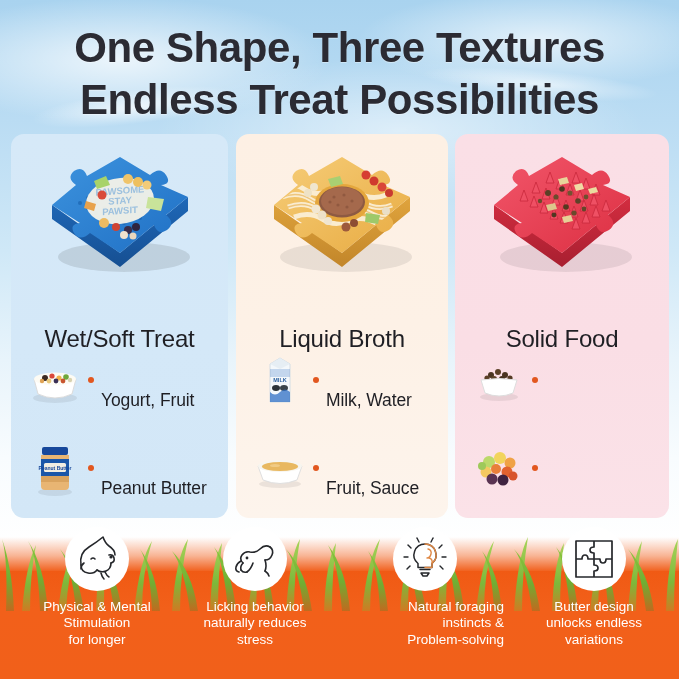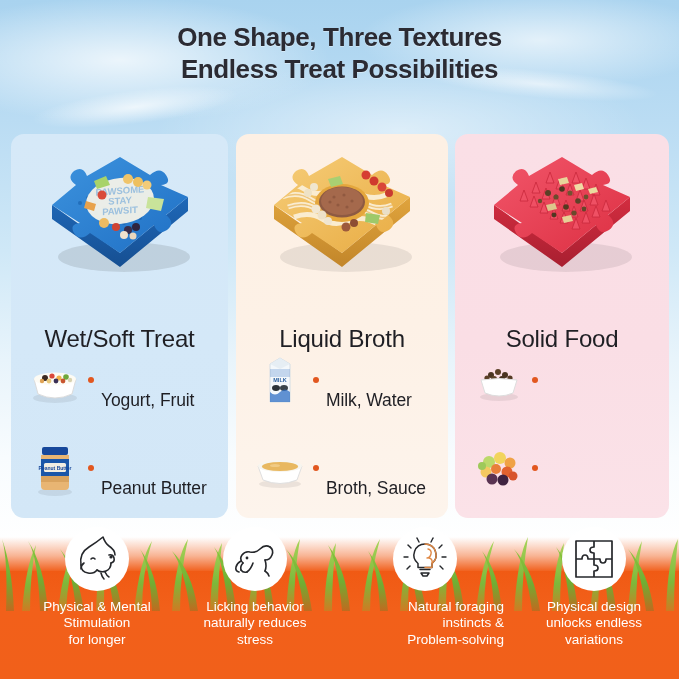--- a/index.html
+++ b/index.html
@@ -32,21 +32,21 @@
     background: radial-gradient(ellipse at center, rgba(255,255,255,.6), rgba(255,255,255,0) 70%);
     transform: rotate(5deg);
   }
 
   
   #headline {
     position: absolute; left: 0; top: 22px; width: 679px;
     text-align: center;
     color: #2b2b33;
     font-weight: 700;
-    font-size: 26px;
+    font-size: 42px;
     line-height: 1.23;
     letter-spacing: -0.4px;
     text-shadow: 0 1px 0 rgba(255,255,255,.35);
   }
   #headline .hl-line { display: block; white-space: nowrap; }
 
   
   #cards {
     position: absolute; left: 0; top: 134px; width: 679px; height: 384px;
   }
@@ -365,21 +365,21 @@
         <div class="bullet-thumb">
           <svg width="60" height="60" viewBox="0 0 60 60">
             <ellipse cx="30" cy="46" rx="21" ry="4" fill="#000" opacity=".07"></ellipse>
             <path d="M8 28 Q30 23 52 28 L47 42 Q30 49 13 42 Z" fill="#ffffff" stroke="#dfdfdf" stroke-width="1"></path>
             <ellipse cx="30" cy="28" rx="22" ry="6" fill="#f7f5ef"></ellipse>
             <ellipse cx="30" cy="28.5" rx="18" ry="4.6" fill="#e8b860"></ellipse>
             <ellipse cx="25" cy="27.5" rx="5" ry="1.6" fill="#f2d08c" opacity=".8"></ellipse>
           </svg>
         </div>
         <div class="bullet-dot"></div>
-        <div class="bullet-label">Broth, Sauce</div>
+        <div class="bullet-label">Fruit, Sauce</div>
       </div>
     </div>
   </div>
 
   <div class="card" id="card-solid">
     <div class="card-photo">
       <svg class="mat-wrap" width="200" height="150" viewBox="0 0 200 150">
         <defs>
           <linearGradient id="redTop" x1="0" y1="0" x2="1" y2="1">
             <stop offset="0" stop-color="#f2566a"></stop>
@@ -635,18 +635,18 @@
     <div class="benefit-badge">
       <svg width="46" height="46" viewBox="0 0 46 46" fill="none" stroke="#25272b" stroke-width="1.7" stroke-linejoin="round">
         <rect x="5" y="5" width="36" height="36"></rect>
         <path d="M23 5 v6 q-4 0 -4 3 q0 3 4 3 v6"></path>
         <path d="M23 23 v6 q4 0 4 3 q0 3 -4 3 v6"></path>
         <path d="M5 23 h6 q0 -4 3 -4 q3 0 3 4 h6"></path>
         <path d="M23 23 h6 q0 4 3 4 q3 0 3 -4 h6"></path>
       </svg>
     </div>
     <div class="benefit-text">
-      <div>Physical design</div>
+      <div>Butter design</div>
       <div>unlocks endless</div>
       <div>variations</div>
     </div>
   </div>
 </div>
 
 </body></html>

